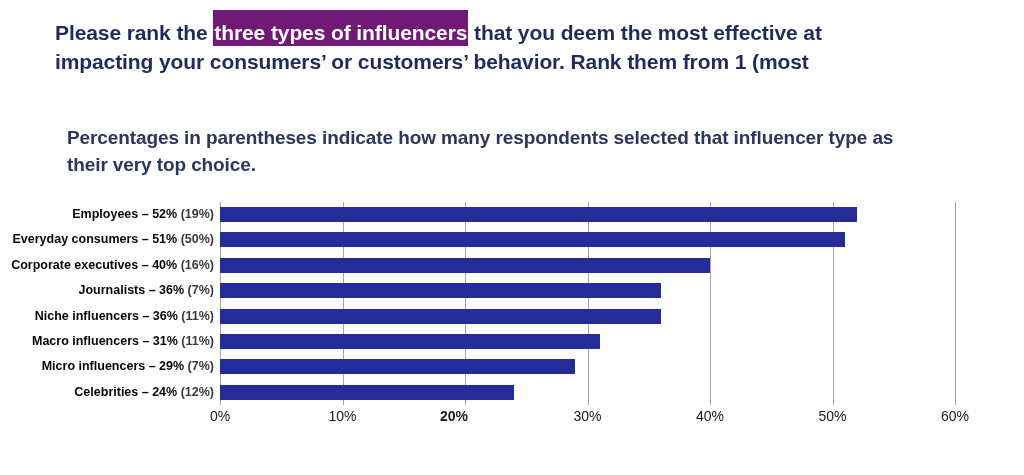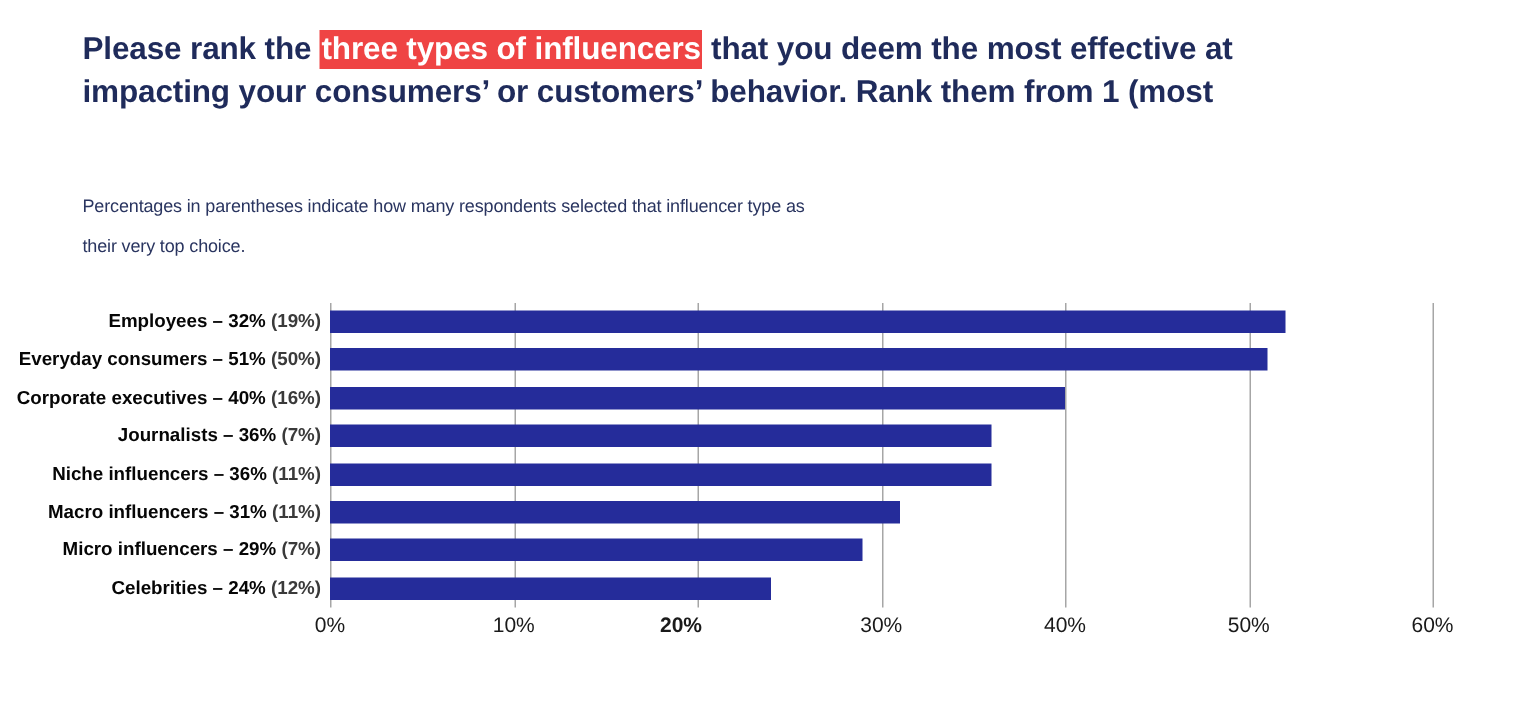--- a/index.html
+++ b/index.html
@@ -24,39 +24,40 @@
   }
   .title-line {
     font-size: 21px;
     font-weight: bold;
     color: #1F2B5B;
     line-height: 29px;
     letter-spacing: -0.1px;
     white-space: nowrap;
   }
   .hl {
-    background: #ef4444;
+    background: #701a75;
     color: #ffffff;
-    padding: 1px 1px 2px 1px;
+    padding: 11px 1px 2px 1px;
   }
 
   
   .subtitle-block {
     position: absolute;
     left: 55px;
     top: 124px;
     width: 920px;
   }
   .subtitle-line {
-    font-size: 12px;
-    font-weight: normal;
+    font-size: 19px;
+    font-weight: bold;
     color: #2A3560;
     line-height: 27px;
     letter-spacing: -0.1px;
     white-space: nowrap;
+    margin-left: 12px;
   }
 
   
   .chart {
     position: absolute;
     left: 0px;
     top: 190px;
     width: 1024px;
     height: 250px;
   }
@@ -143,21 +144,21 @@
 </div>
 
 <div class="subtitle-block">
   <div class="subtitle-line">Percentages in parentheses indicate how many respondents selected that influencer type as</div>
   <div class="subtitle-line">their very top choice.</div>
 </div>
 
 <div class="chart">
 
   <div class="ylabel-wrap" id="ylabels">
-      <div class="ylabel-row"><span class="lbl-strong">Employees – 32% </span><span class="lbl-paren">(19%)</span></div>
+      <div class="ylabel-row"><span class="lbl-strong">Employees – 52% </span><span class="lbl-paren">(19%)</span></div>
       <div class="ylabel-row"><span class="lbl-strong">Everyday consumers – 51% </span><span class="lbl-paren">(50%)</span></div>
       <div class="ylabel-row"><span class="lbl-strong">Corporate executives – 40% </span><span class="lbl-paren">(16%)</span></div>
       <div class="ylabel-row"><span class="lbl-strong">Journalists – 36% </span><span class="lbl-paren">(7%)</span></div>
       <div class="ylabel-row"><span class="lbl-strong">Niche influencers – 36% </span><span class="lbl-paren">(11%)</span></div>
       <div class="ylabel-row"><span class="lbl-strong">Macro influencers – 31% </span><span class="lbl-paren">(11%)</span></div>
       <div class="ylabel-row"><span class="lbl-strong">Micro influencers – 29% </span><span class="lbl-paren">(7%)</span></div>
       <div class="ylabel-row"><span class="lbl-strong">Celebrities – 24% </span><span class="lbl-paren">(12%)</span></div>
     </div>
 
   <div class="plot">

